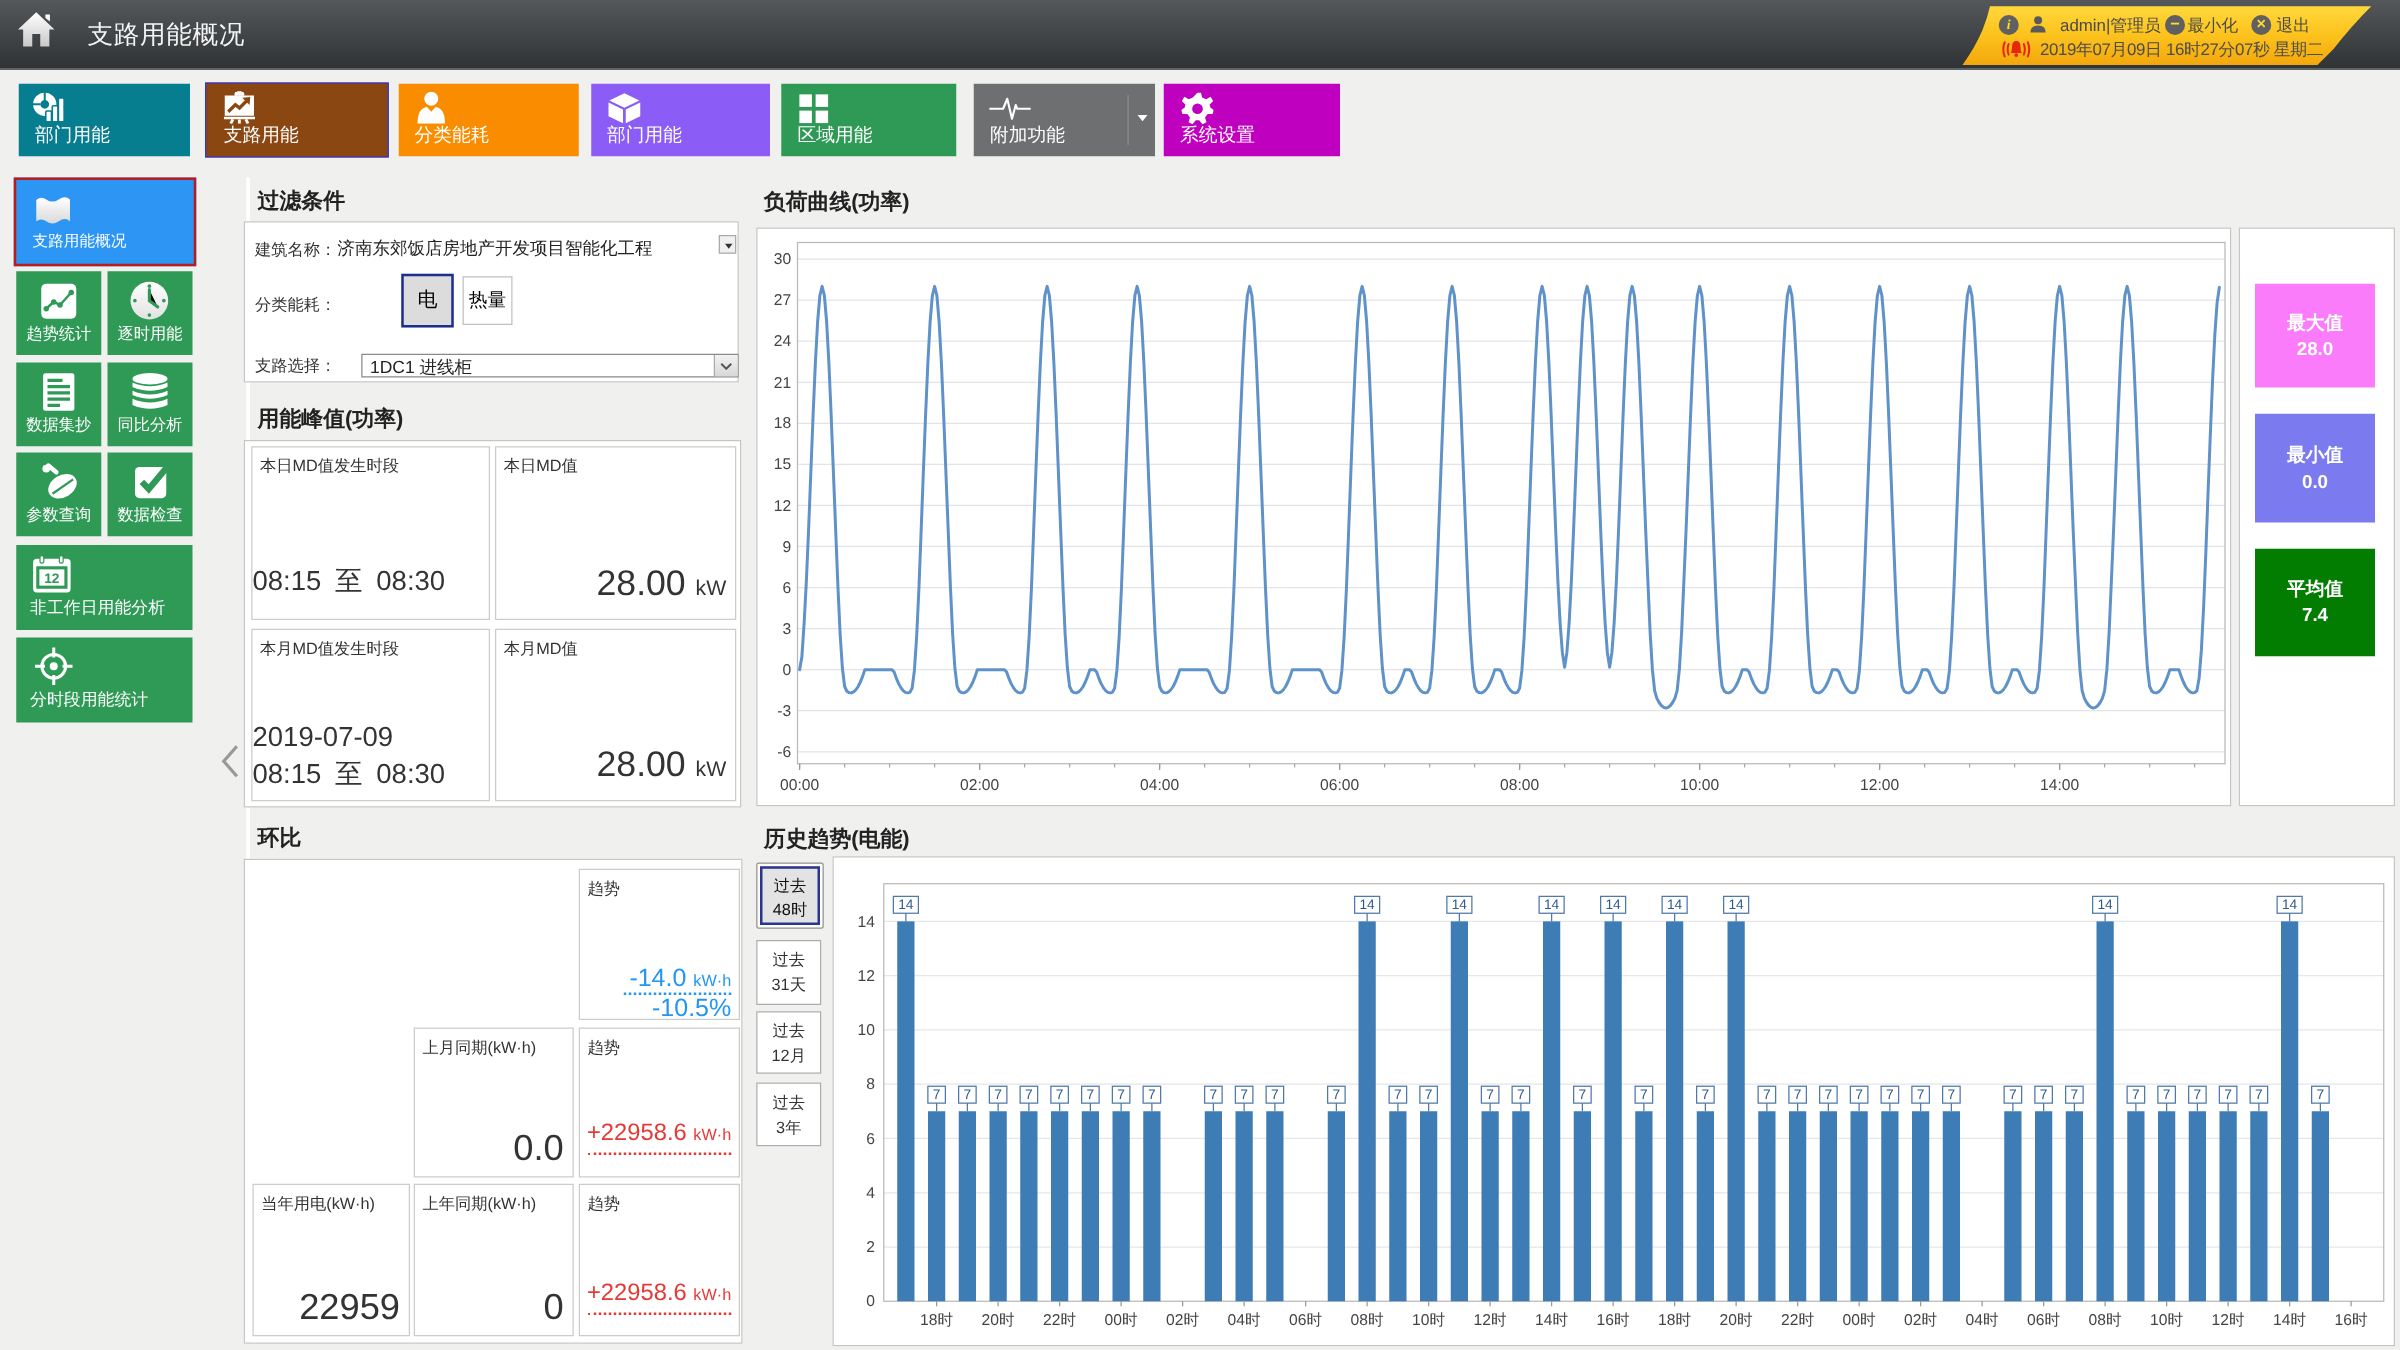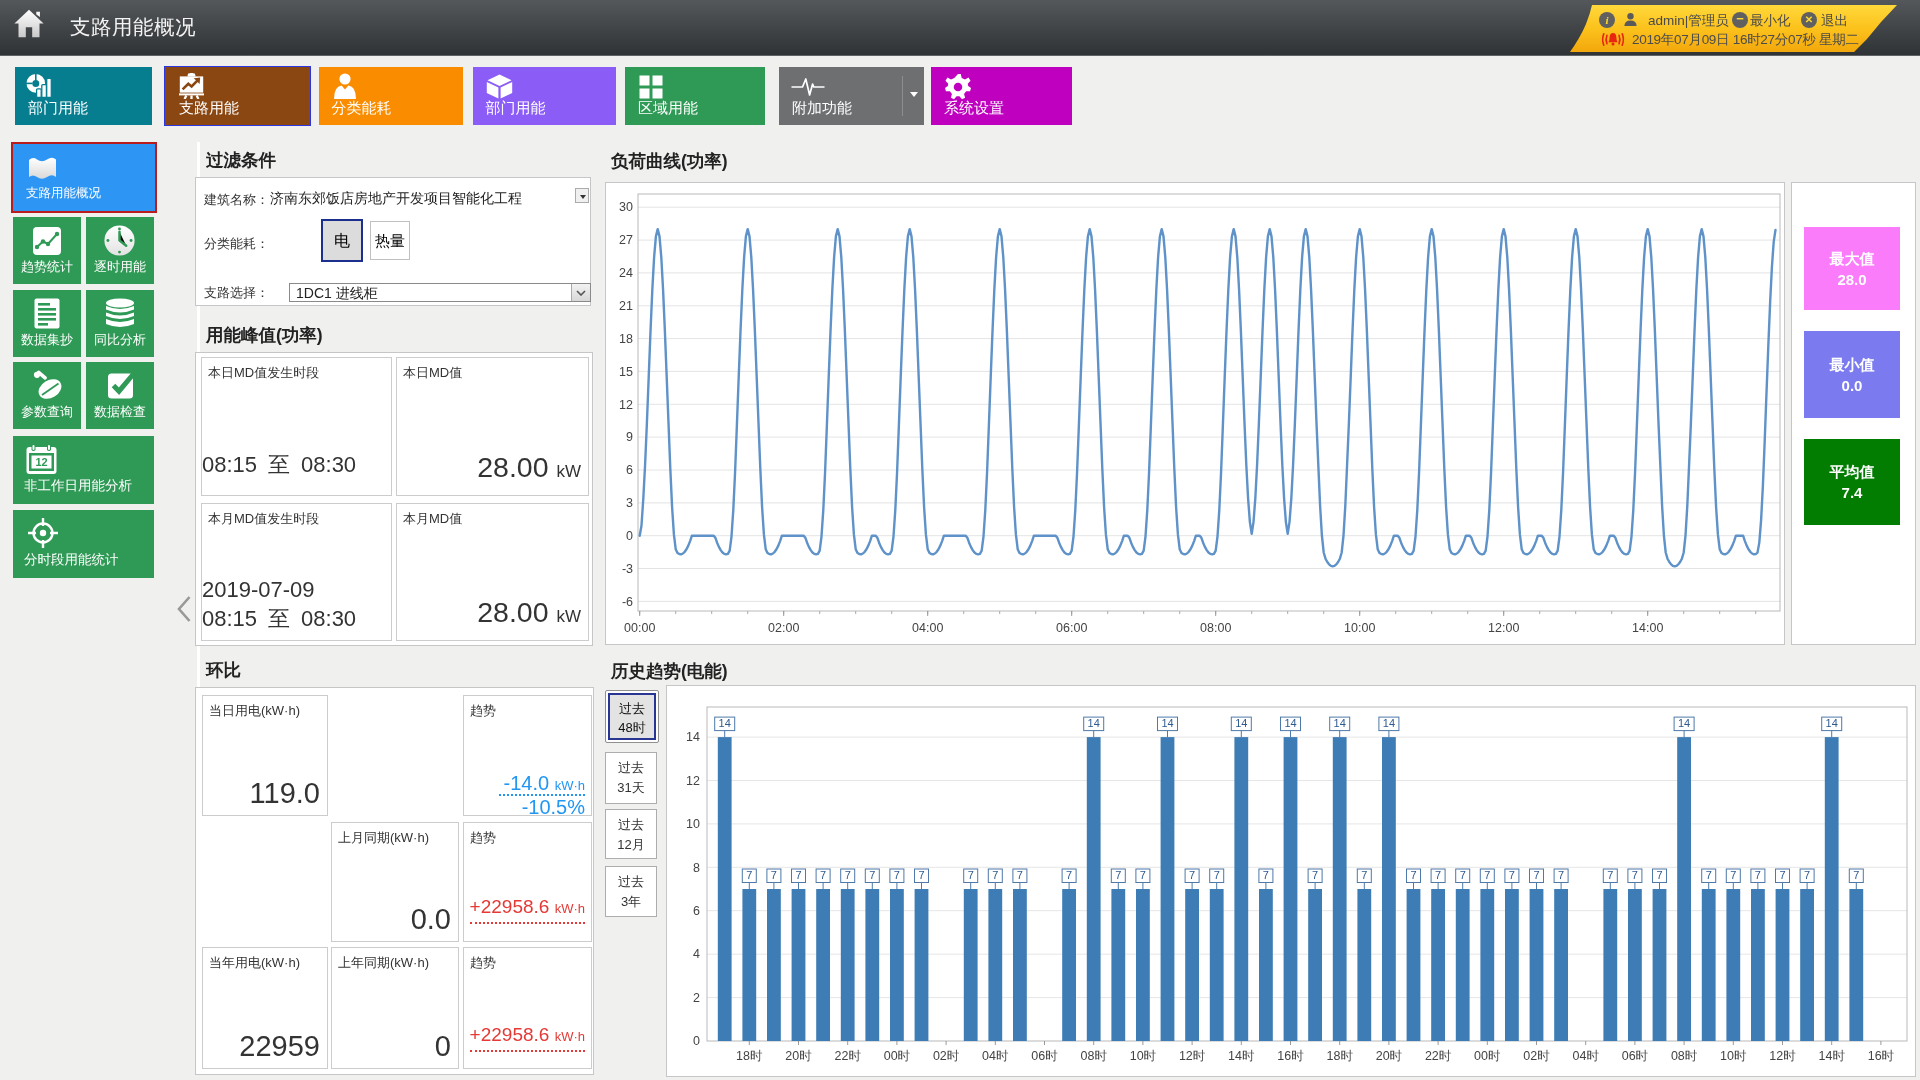--- a/index.html
+++ b/index.html
@@ -339,24 +339,20 @@
   <div class="midv" style="bottom:7px;line-height:29px">2019-07-09<br>08:15 至 08:30</div>
     </div>
  <div class="card" style="left:200px;top:150px;width:193px;height:138px">
   <div class="lab">本月MD值</div>
   <div class="bigv">28.00 <span class="u">kW</span></div>
     </div>
 </div>
 
 <div class="abs h1" style="left:206px;top:658px">环比</div>
 <div class="abs panel" style="left:195px;top:687px;width:399px;height:388px">
- <div class="card" style="left:6px;top:7px;width:126px;height:121px">
-  <div class="lab">当日用电(kW·h)</div>
-      <div class="hbv">119.0</div>
-    </div>
  <div class="card" style="left:267px;top:7px;width:129px;height:121px">
   <div class="lab">趋势</div>
   <div style="position:absolute;right:6px;top:76px;font-size:20px;color:#2196f3;white-space:nowrap">-14.0 <span style="font-size:13px">kW·h</span></div>
   <div style="position:absolute;right:6px;top:98px;width:86px;border-top:2px dotted #2196f3"></div>
   <div style="position:absolute;right:6px;top:100px;font-size:20px;color:#2196f3">-10.5%</div>
     </div>
  <div class="card" style="left:135px;top:134px;width:128px;height:120px">
   <div class="lab">上月同期(kW·h)</div>
       <div class="hbv">0.0</div>
     </div>

